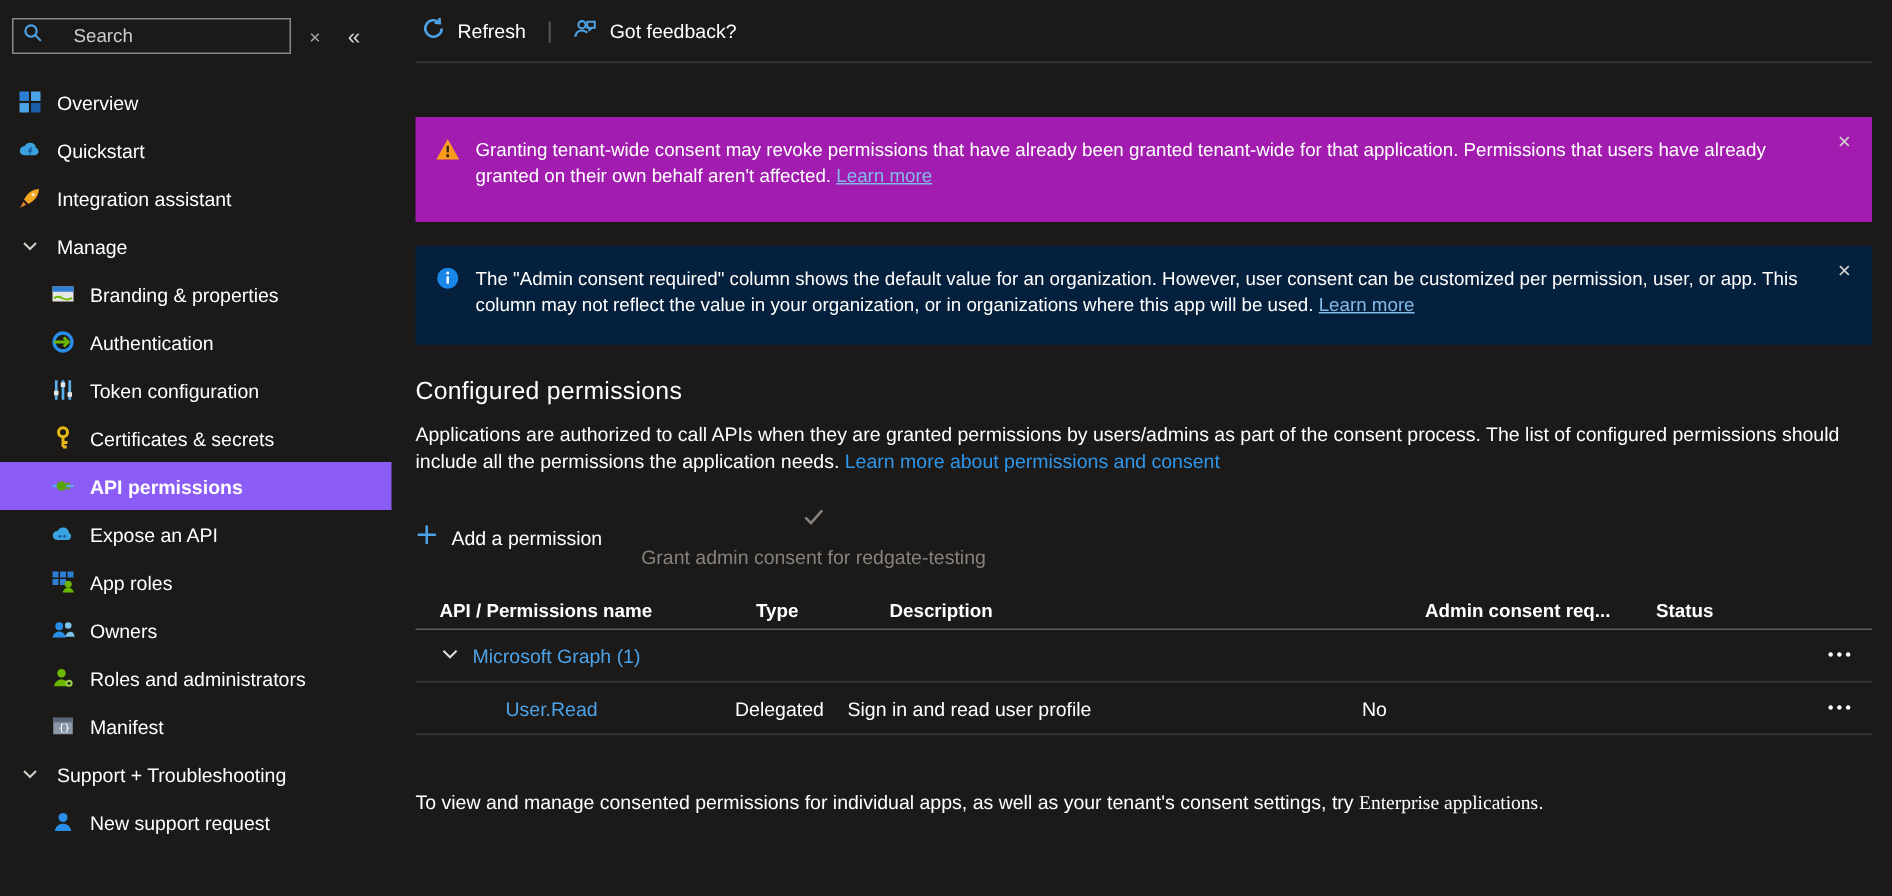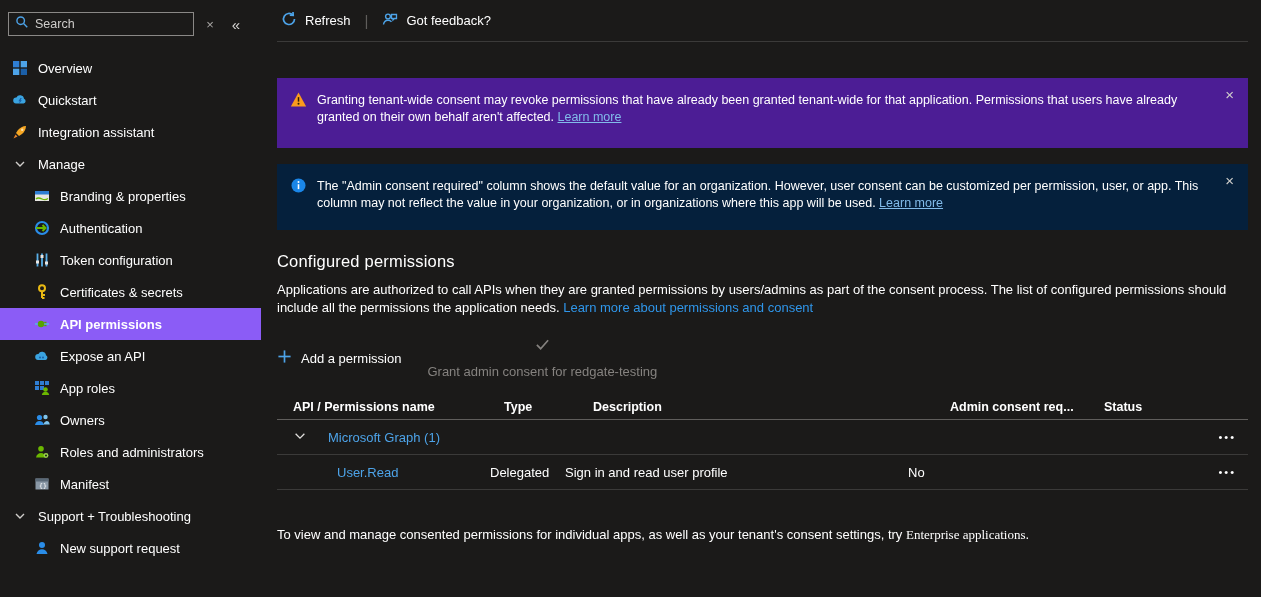--- a/index.html
+++ b/index.html
@@ -3,21 +3,21 @@
 <meta charset="utf-8">
 <style>
   * { margin:0; padding:0; box-sizing:border-box; }
   html,body { width:1261px; height:597px; background:#1b1a19; color:#ffffff;
     font-family:"Liberation Sans", sans-serif; overflow:hidden; }
   a { text-decoration:none; cursor:pointer; }
 
   
   .sidebar { position:absolute; left:0; top:0; width:261px; height:597px; background:#1b1a19; }
   .search-row { display:flex; align-items:center; padding:12px 8px 4px 8px; gap:6px; }
-  .search-box { display:flex; align-items:center; gap:6px; width:186px; height:24px;
+  .search-box { display:flex; align-items:center; gap:20px; width:186px; height:24px;
     border:1px solid #8a8886; background:#1b1a19; padding:0 6px; }
   .search-box input { background:transparent; border:none; outline:none; color:#e8e6e3;
     font-size:12.5px; width:100%; font-family:"Liberation Sans", sans-serif; }
   .search-box input::placeholder { color:#cfcdcb; }
   .icon-btn { color:#a8a6a4; font-size:13px; background:none; border:none; cursor:pointer;
     width:20px; text-align:center; font-family:"Liberation Sans", sans-serif; }
   .collapse-btn { color:#d8d6d4; font-size:15px; }
   .nav { margin-top:12px; }
   .nav-item { display:flex; align-items:center; height:32px; padding-left:12px; gap:10px;
     font-size:13px; color:#ffffff; cursor:pointer; }
@@ -27,21 +27,21 @@
 
   
   .main { position:absolute; left:277px; top:0; width:971px; height:597px; }
   .toolbar { display:flex; align-items:center; height:42px; gap:10px; border-bottom:1px solid #3b3a39; }
   .tool-btn { display:flex; align-items:center; gap:8px; font-size:13px; color:#ffffff;
     background:none; border:none; cursor:pointer; font-family:"Liberation Sans", sans-serif; padding:0 4px; }
   .tool-sep { color:#5f5d5b; font-size:15px; }
 
   .banner { position:relative; margin-top:36px; padding:14px 40px 14px 40px; min-height:70px;
     font-size:12.5px; line-height:17px; }
-  .banner.warning { background:#4c1d95; }
+  .banner.warning { background:#a21caf; }
   .banner.info { background:#05203c; margin-top:16px; min-height:66px; }
   .banner .b-icon { position:absolute; left:13px; top:13px; width:17px; height:17px; }
   .banner .close { position:absolute; right:14px; top:8px; color:#d0cecb; font-size:15px;
     background:none; border:none; cursor:pointer; }
   .banner a { color:#82bbea; text-decoration:underline; }
 
   .h2 { margin-top:22px; font-size:16.5px; font-weight:400; letter-spacing:.2px; }
   .desc { margin-top:10px; font-size:13px; line-height:17.5px; max-width:965px; }
   .desc a { color:#2f96ea; }
 
@@ -49,21 +49,21 @@
   .action { display:flex; align-items:center; gap:9px; font-size:13px; background:none; border:none;
     color:#ffffff; cursor:pointer; font-family:"Liberation Sans", sans-serif; }
   .action.disabled { color:#85827f; cursor:default;flex-direction:column; }
 
   .tbl-row { display:grid; grid-template-columns:197px 75px 343px 140px 1fr 40px;
     align-items:center; padding-left:16px; }
   .tbl-head { margin-top:15px; height:26px; border-bottom:1px solid #605e5c;
     font-size:12.5px; font-weight:700;gap:14px; }
   .row { height:35px; border-bottom:1px solid #3b3a39; font-size:13px; }
   .row a { color:#4da3e8; }
-  .group-name { display:flex; align-items:center; gap:21px; }
+  .group-name { display:flex; align-items:center; gap:8px; }
   .sub-name { padding-left:44px; }
   .ellipsis { color:#ffffff; font-size:11px; letter-spacing:2px; text-align:right;
     padding-right:12px; background:none; border:none; cursor:pointer; }
 
   .footer { margin-top:37px; font-size:13px; }
   .footer a { color:#ffffff;font-family:Liberation Serif, serif; }
 </style>
 </head>
 <body>
 

